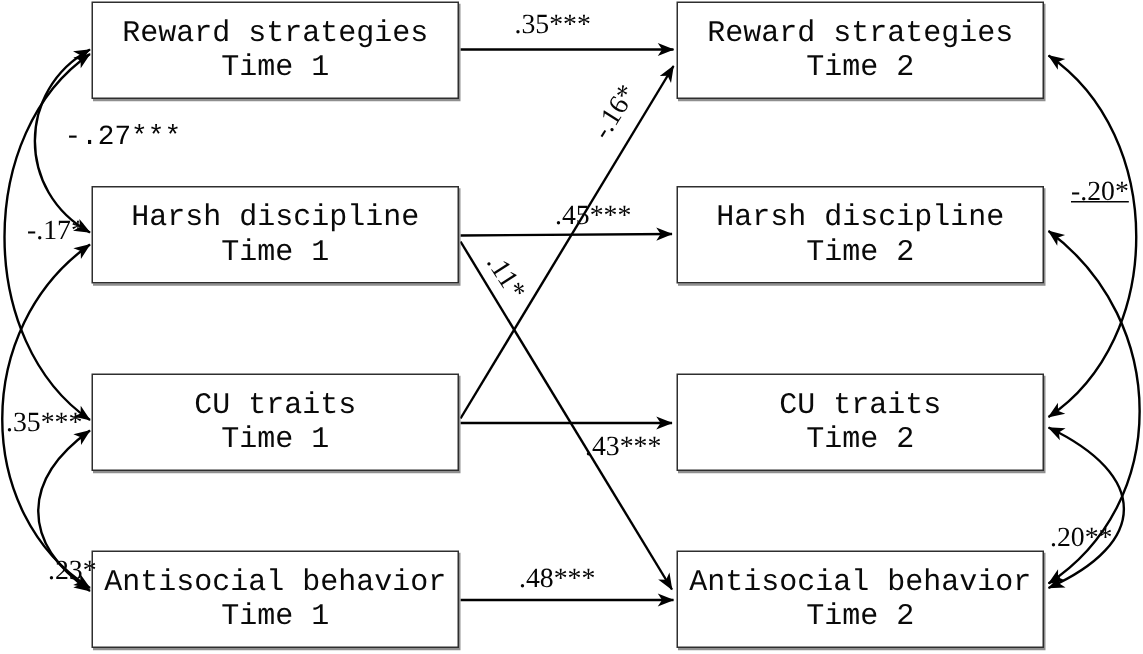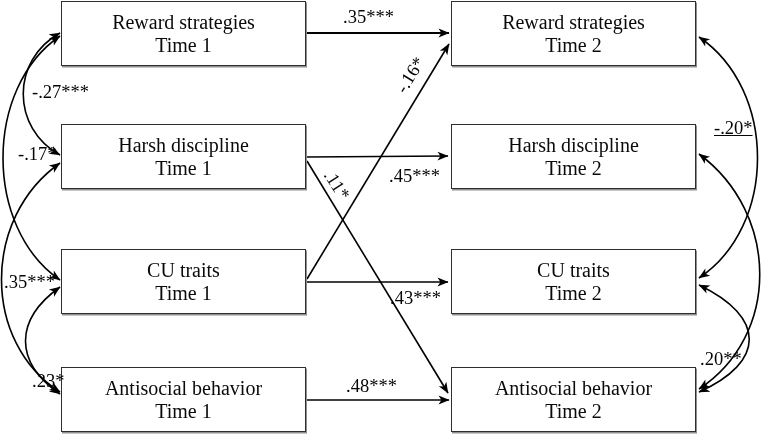--- a/index.html
+++ b/index.html
@@ -29,20 +29,21 @@
     border: 1.5px solid #2e2e2e;
     box-shadow: 1px 1.5px 0 #8f8f8f;
     display: flex;
     flex-direction: column;
     align-items: center;
     justify-content: center;
     font-size: 20px;
     line-height: 23px;
     color: #0a0a0a;
     text-align: center;
+    font-family: Liberation Mono, monospace;
   }
   .col-t1 { left: 61px; }
   .col-t2 { left: 451px; }
   .row-1 { top: 1px; }
   .row-2 { top: 124px; }
   .row-3 { top: 249px; }
   .row-4 { top: 367px; }
   .lbl {
     position: absolute;
     font-size: 18.5px;
@@ -111,28 +112,28 @@
   <div class="box col-t2 row-3">
     <div>CU traits</div>
     <div>Time 2</div>
   </div>
   <div class="box col-t2 row-4">
     <div>Antisocial behavior</div>
     <div>Time 2</div>
   </div>
 
   <span class="lbl" style="left:343px; top:8px;">.35***</span>
-  <span class="lbl" style="left:389px; top:135px;margin-top:32px;">.45***</span>
+  <span class="lbl" style="left:370px; top:135px;">.45***</span>
   <span class="lbl" style="left:390px; top:257px;margin-top:32px;">.43***</span>
   <span class="lbl" style="left:346px; top:377px;">.48***</span>
 
   <span class="lbl rot-up" style="left:391px; top:66px;">-.16*</span>
   <span class="lbl rot-down" style="left:321px; top:176px;">.11*</span>
 
-  <span class="lbl" style="left:32px; top:83px;">-.27***</span>
+  <span class="lbl" style="left:43px; top:83px;font-family:Liberation Mono, monospace;">-.27***</span>
   <span class="lbl" style="left:18px;  top:145px;">-.17*</span>
   <span class="lbl" style="left:4px;  top:273px;">.35***</span>
   <span class="lbl" style="left:32px; top:333px;margin-top:39px;">.23*</span>
 
   <span class="lbl" style="left:714px; top:119px;text-decoration:underline;">-.20*</span>
   <span class="lbl" style="left:719px; top:260px;margin-left:48px;">.21*</span>
   <span class="lbl" style="left:700px; top:325px;margin-top:25px;">.20**</span>
 
 </div>
 

